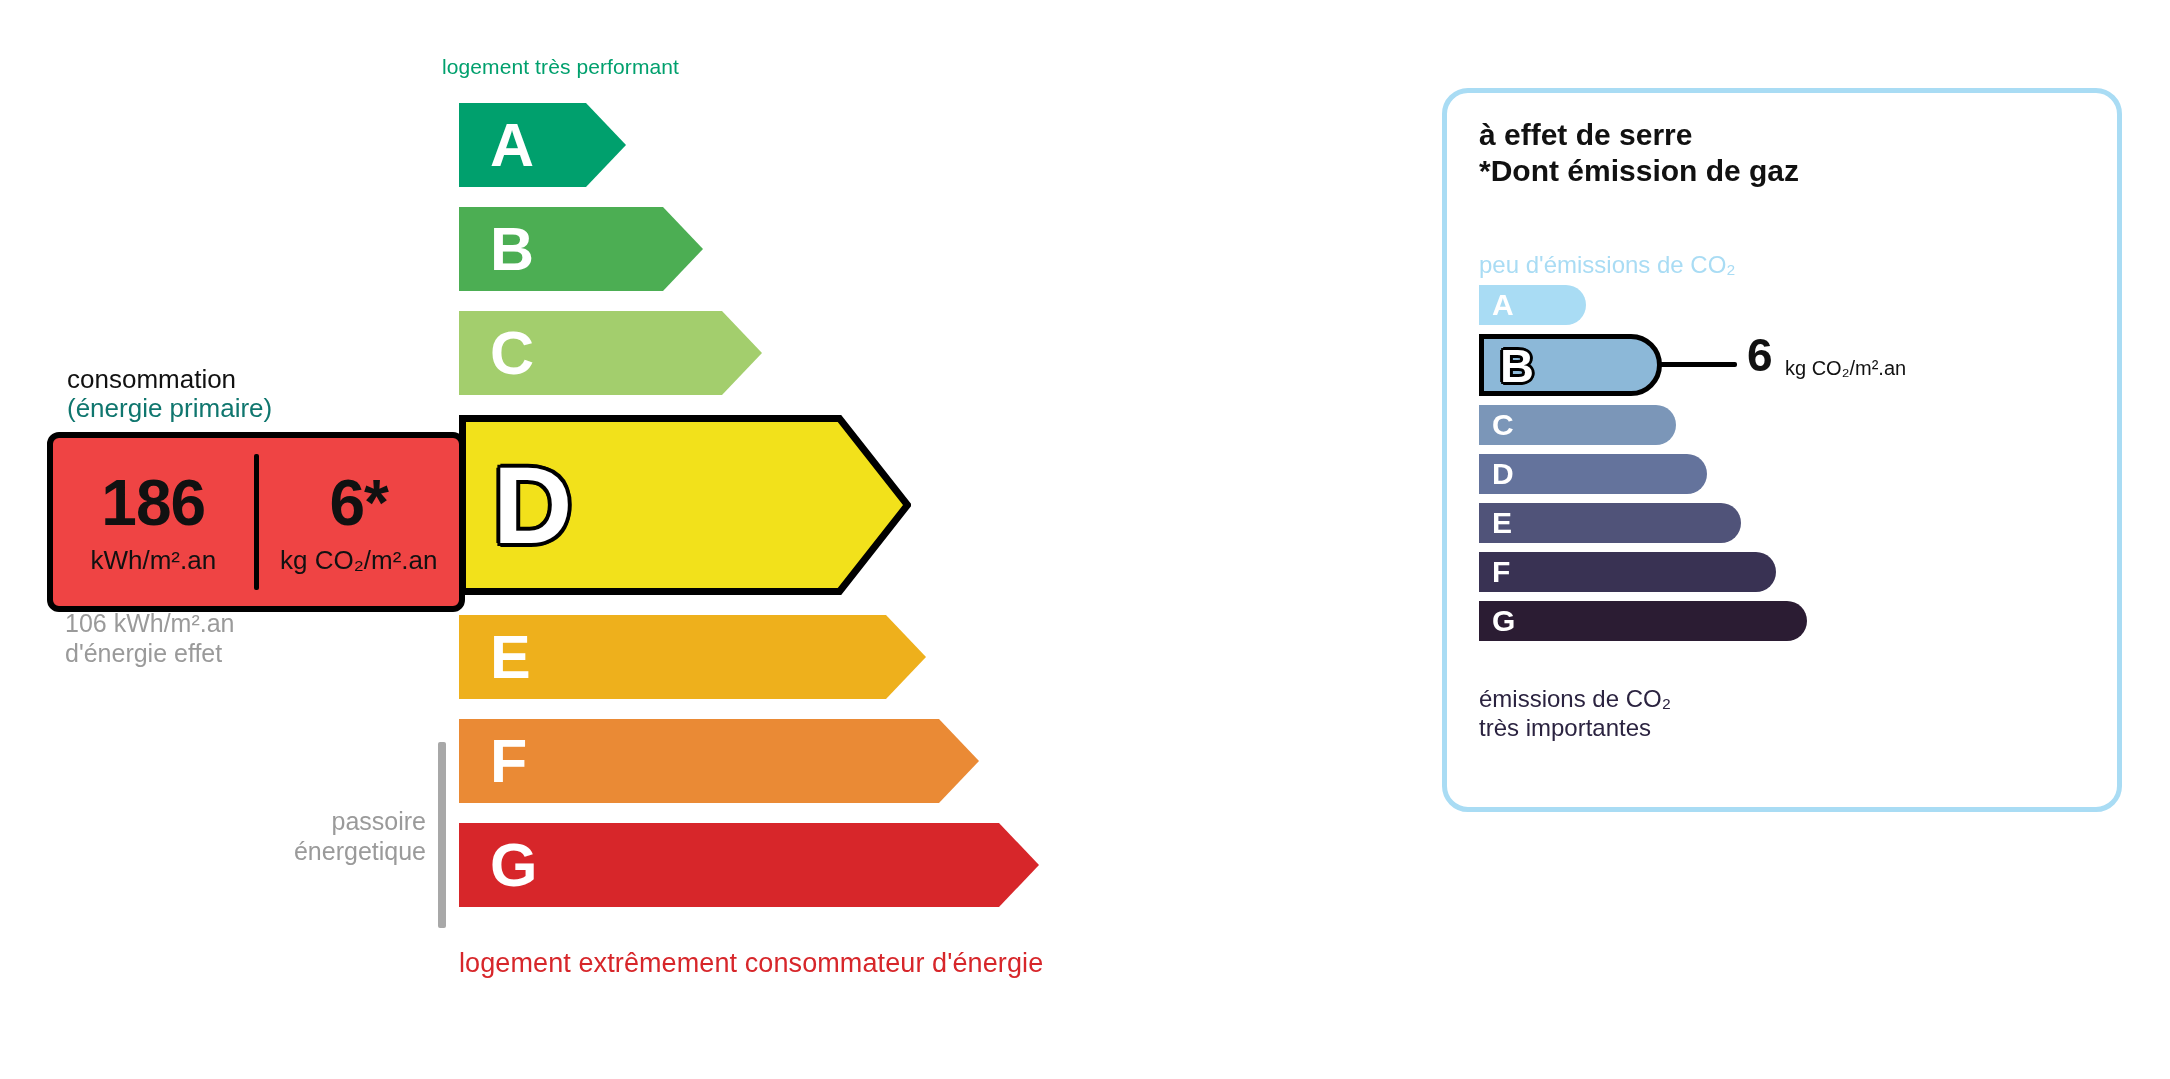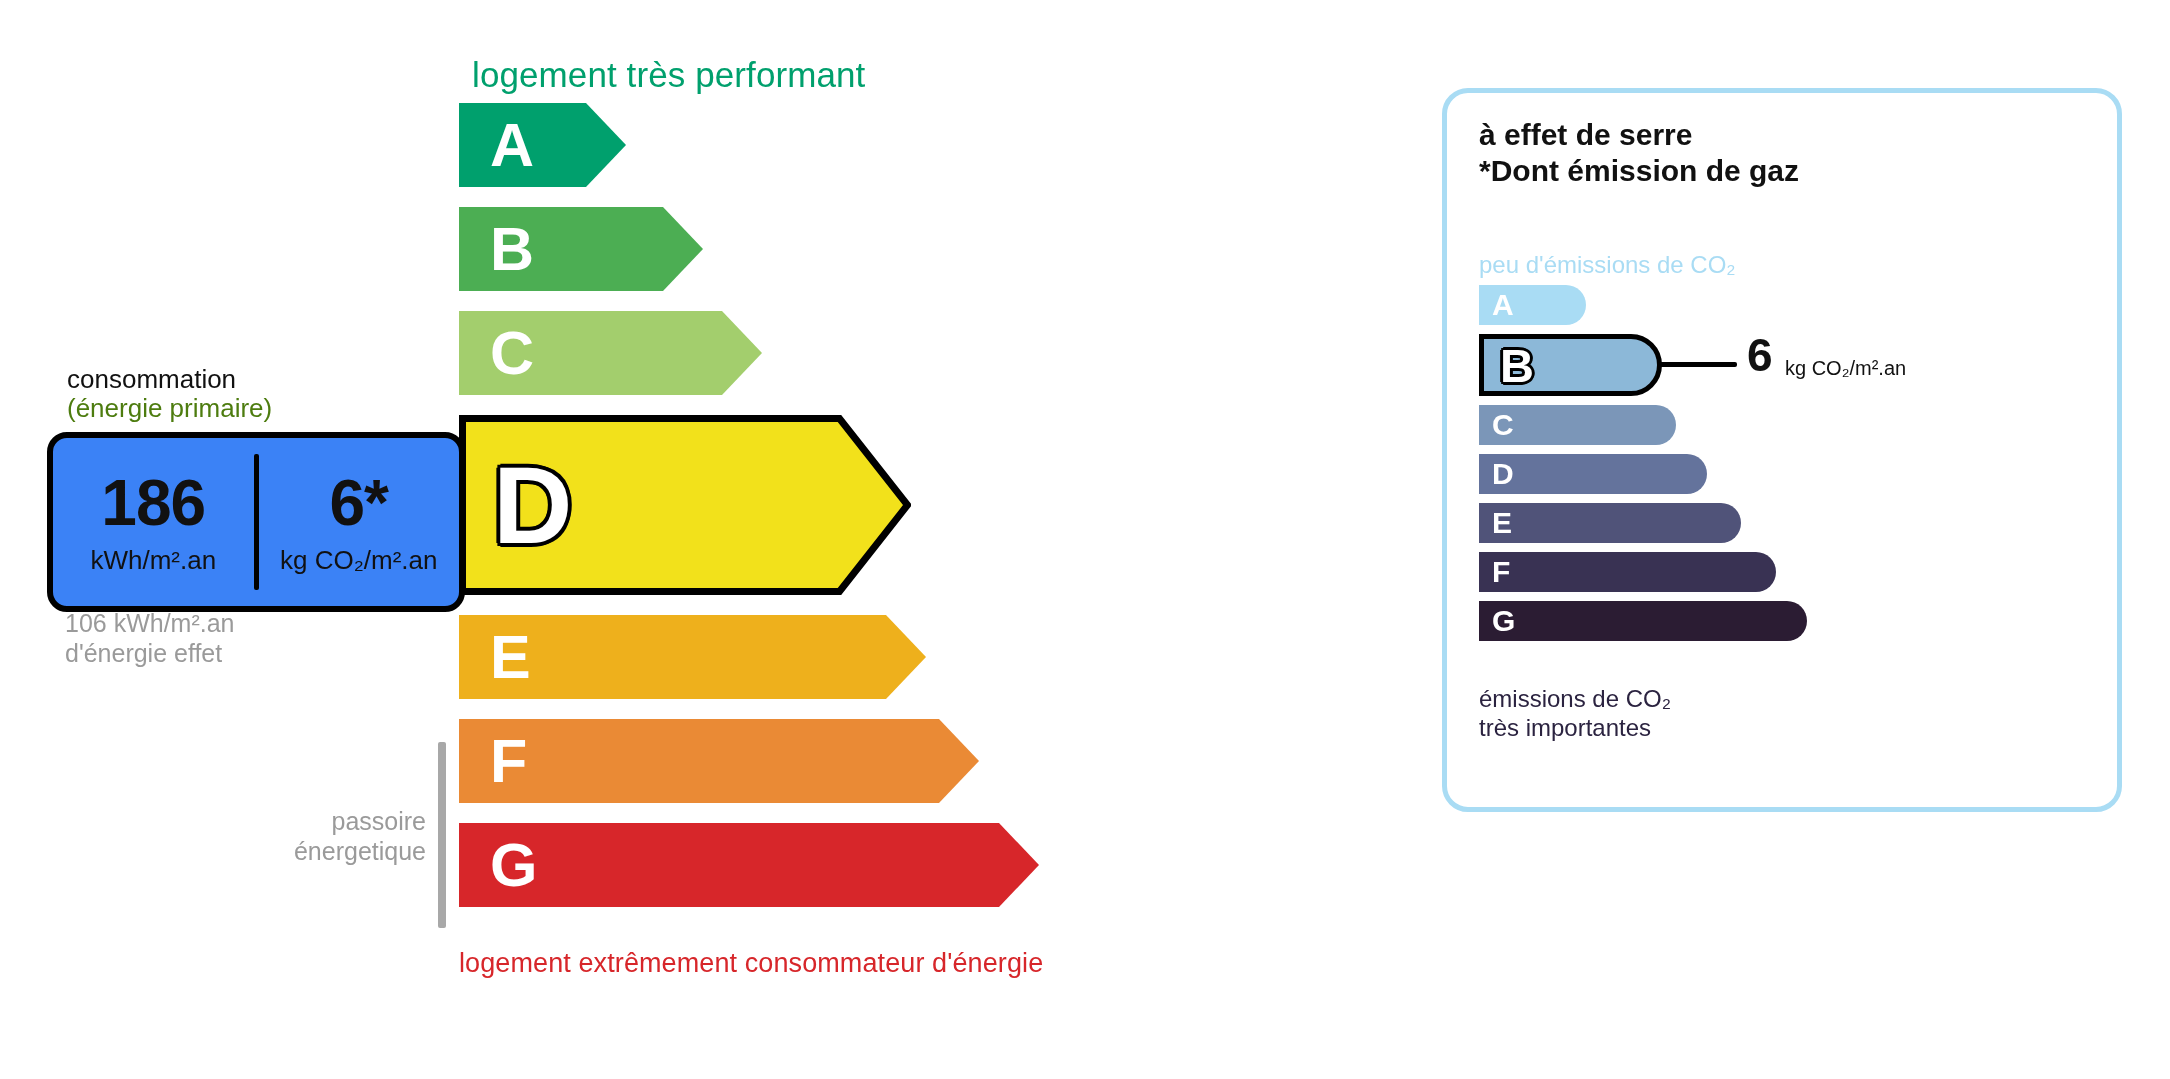--- a/index.html
+++ b/index.html
@@ -6,22 +6,22 @@
   body{
     width:2170px;height:1079px;position:relative;overflow:hidden;
     font-family:"Liberation Sans","DejaVu Sans",sans-serif;
     -webkit-font-smoothing:antialiased;
   }
 
   
   #dpe{position:absolute;left:0;top:0;width:1320px;height:1079px;}
 
   .top-caption{
-    position:absolute;left:472px;top:55px;
-    font-size:35px;color:#00a06d;white-space:nowrap;letter-spacing:.1px;
+    position:absolute;left:442px;top:55px;
+    font-size:21px;color:#00a06d;white-space:nowrap;letter-spacing:.1px;
   }
   .bottom-caption{
     position:absolute;left:459px;top:948px;
     font-size:27px;color:#d7262a;white-space:nowrap;letter-spacing:.1px;
   }
 
   
   .rows{position:absolute;left:459px;top:103px;width:860px;}
   .row{position:relative;height:84px;margin-bottom:20px;}
   .arrow{
@@ -44,38 +44,38 @@
     color:#ffffff;font-size:110px;margin-left:34px;
     -webkit-text-stroke:0; 
     text-shadow:
       4px 0 0 #000, -4px 0 0 #000, 0 4px 0 #000, 0 -4px 0 #000,
       3px 3px 0 #000, -3px 3px 0 #000, 3px -3px 0 #000, -3px -3px 0 #000;
   }
 
   
   #valuebox{
     position:absolute;left:47px;top:432px;width:418px;height:180px;
-    background:#3b82f6;border:6px solid #000;border-radius:20px;
+    background:#ef4444;border:6px solid #000;border-radius:12px;
     box-sizing:border-box;display:flex;align-items:stretch;z-index:6;
   }
   #valuebox .cell{
     flex:1;display:flex;flex-direction:column;
     align-items:center;justify-content:center;position:relative;
   }
   #valuebox .divider{
     width:5px;background:#000;margin:16px 0;border-radius:2px;
   }
   .big-num{font-size:64px;font-weight:bold;color:#111;line-height:1;letter-spacing:-1px;}
   .unit{font-size:26px;color:#111;margin-top:12px;line-height:1;}
 
   .lbl-conso{
     position:absolute;left:67px;top:365px;width:240px;text-align:left;
     font-size:26px;color:#111;line-height:1.12;
   }
-  .lbl-conso .sub{color:#4d7c0f;display:block;}
+  .lbl-conso .sub{color:#0f766e;display:block;}
   .lbl-emis{
     position:absolute;left:300px;top:395px;
     font-size:33px;color:#111;margin-top:45px;
   }
   .lbl-final{
     position:absolute;left:65px;top:608px;
     font-size:25px;color:#9a9a9a;line-height:1.2;
   }
 
   

